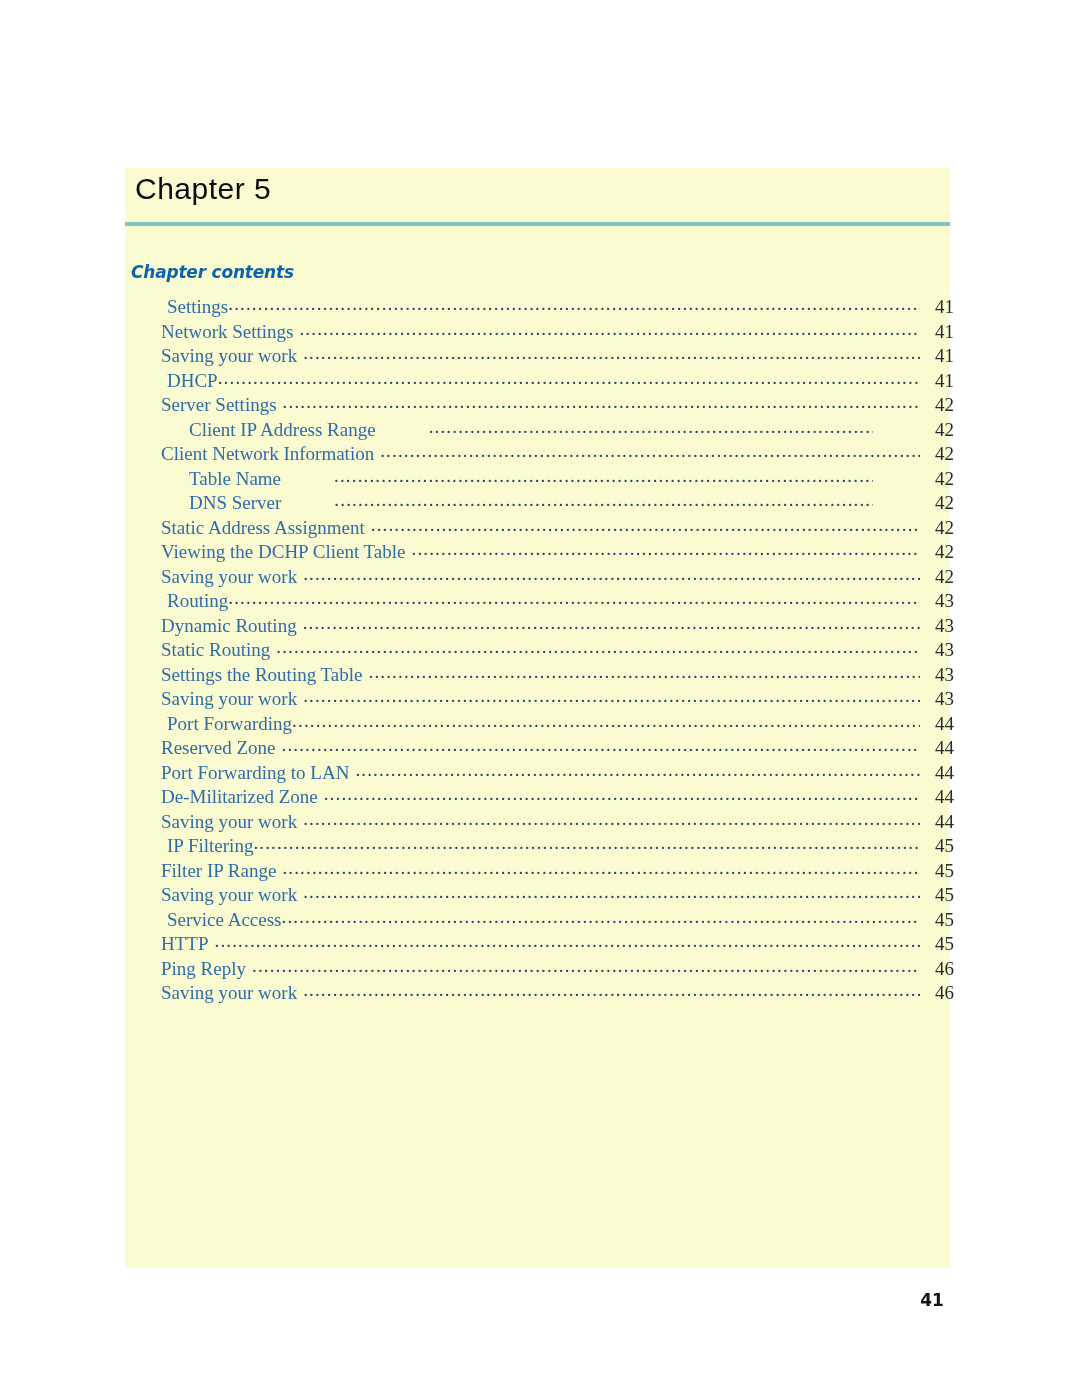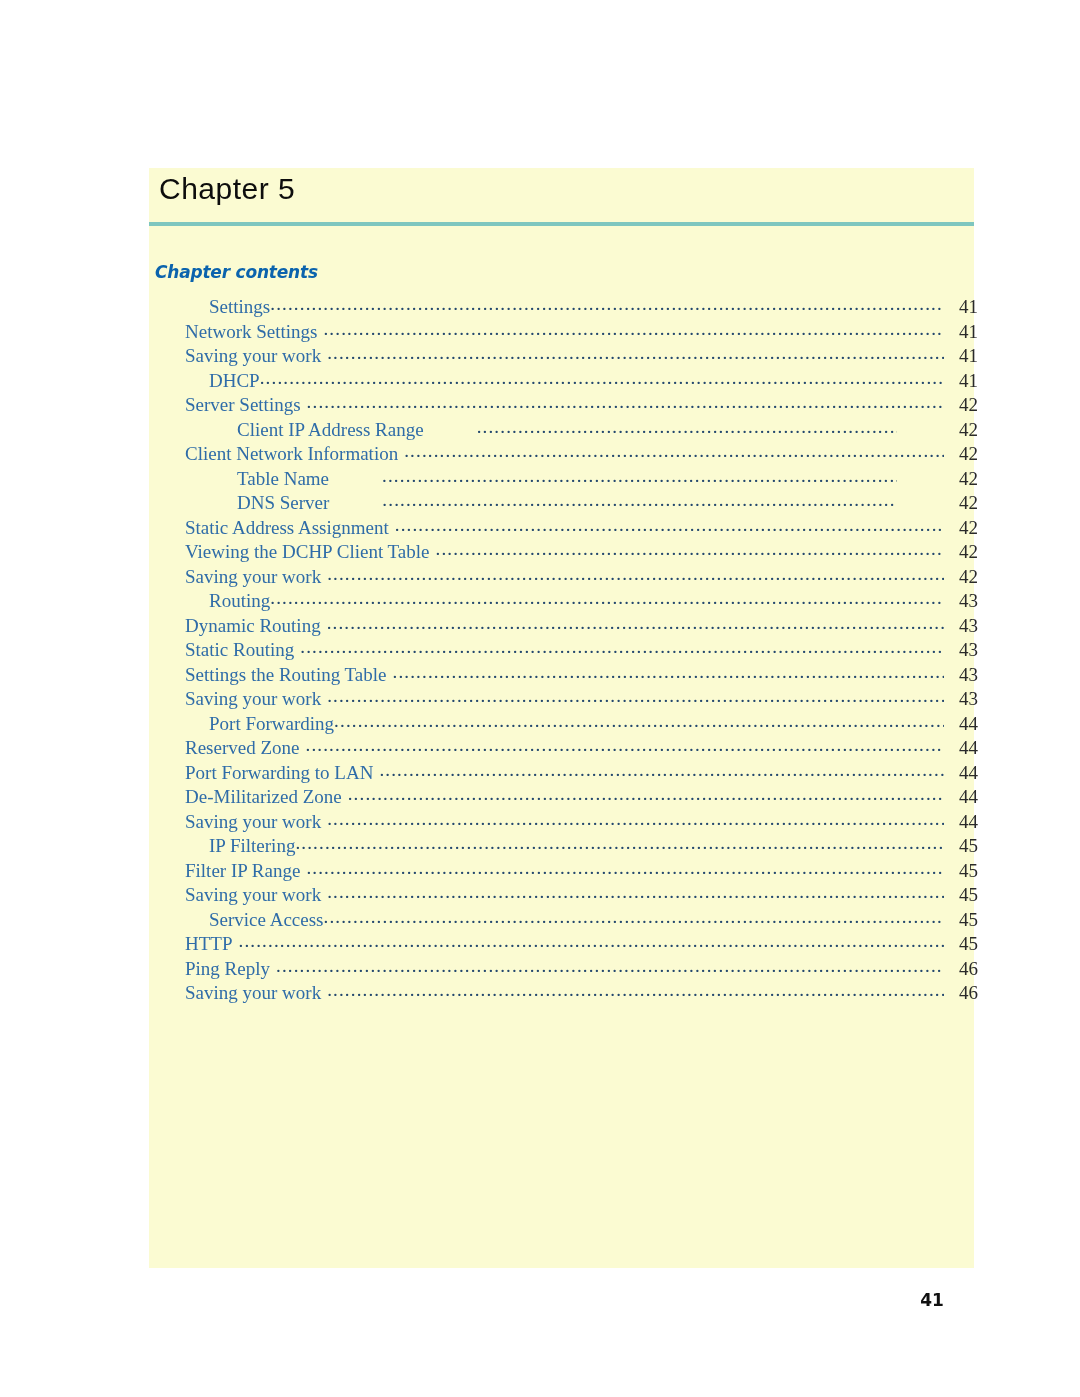--- a/index.html
+++ b/index.html
@@ -16,21 +16,20 @@
   }
 
   
   .page-block {
     position: absolute;
     left: 125px;
     top: 168px;
     width: 825px;
     height: 1100px;
     background: #fbfbd2;
-    margin-left: 24px;
   }
 
   
   .chapter-header {
     position: absolute;
     left: 10px;
     top: 4px;
     right: 0;
     height: 48px;
     display: flex;
@@ -85,23 +84,23 @@
     width: 830px;
   }
   .toc-row {
     display: flex;
     align-items: baseline;
     height: 24.5px;
     font-size: 19px;
     color: #2f6ca8;
     white-space: nowrap;
   }
-  .toc-row.lvl1 { padding-left: 60px; }
+  .toc-row.lvl1 { padding-left: 42px; }
   .toc-row.lvl2 { padding-left: 36px; }
-  .toc-row.lvl3 { padding-left: 88px; gap: 47px; }
+  .toc-row.lvl3 { padding-left: 64px; gap: 47px; }
 
   .toc-label { flex: 0 0 auto; }
   
   .toc-row.lvl2 .toc-label,
   .toc-row.lvl3 .toc-label { margin-right: 6px; }
 
   .toc-leader {
     flex: 1 1 auto;
     overflow: hidden;
     margin: 0 2px 0 0;

